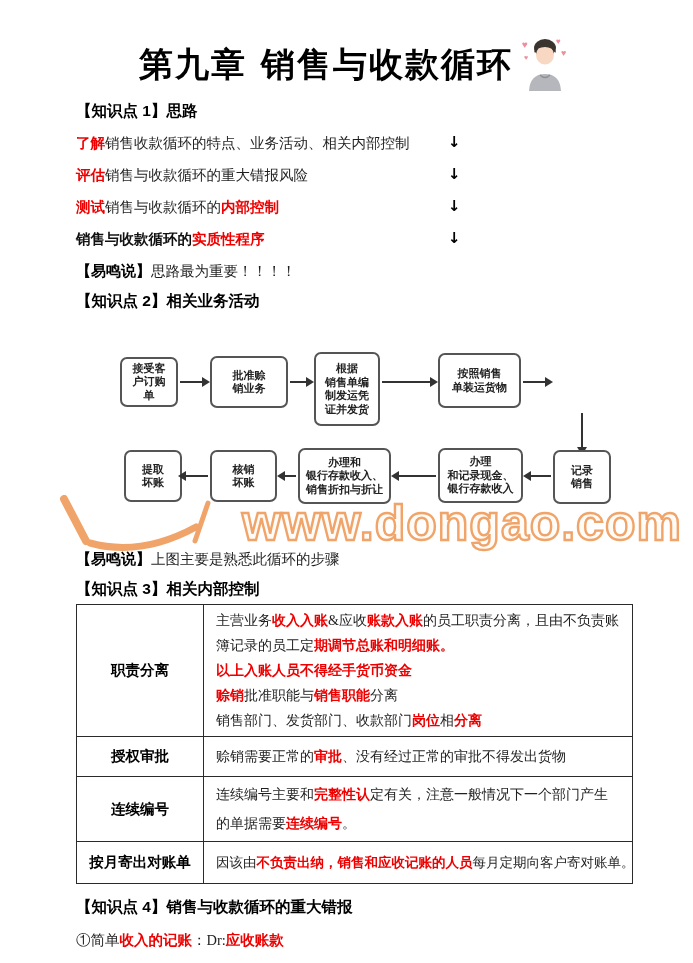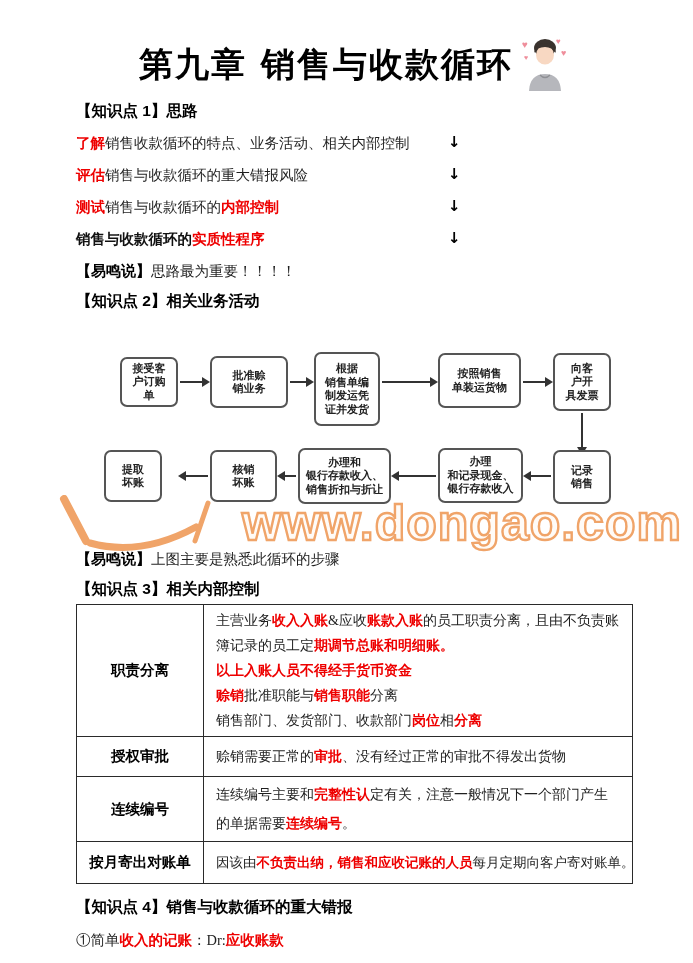--- a/index.html
+++ b/index.html
@@ -112,32 +112,29 @@
 户订购
 单</div>
     <div class="fbox" style="left:134px;top:46px;width:78px;height:52px;">批准赊
 销业务</div>
     <div class="fbox" style="left:238px;top:42px;width:66px;height:74px;">根据
 销售单编
 制发运凭
 证并发货</div>
     <div class="fbox" style="left:362px;top:43px;width:83px;height:55px;">按照销售
 单装运货物</div>
-    <div class="fbox" style="left:477px;top:43px;width:58px;height:58px;">向客
-户开
-具发票</div>
 
     <div class="ha" style="left:104px;top:71px;width:28px;"></div>
     <div class="ha" style="left:214px;top:71px;width:22px;"></div>
     <div class="ha" style="left:306px;top:71px;width:54px;"></div>
     <div class="ha" style="left:447px;top:71px;width:28px;"></div>
 
     <div class="va" style="left:505px;top:103px;height:34px;"></div>
 
-    <div class="fbox" style="left:28px;top:140px;width:58px;height:52px;">提取
+    <div class="fbox" style="left:48px;top:140px;width:58px;height:52px;">提取
 坏账</div>
     <div class="fbox" style="left:134px;top:140px;width:67px;height:52px;">核销
 坏账</div>
     <div class="fbox" style="left:222px;top:138px;width:93px;height:56px;">办理和
 银行存款收入、
 销售折扣与折让</div>
     <div class="fbox" style="left:477px;top:140px;width:58px;height:54px;">记录
 销售</div>
     <div class="fbox" style="left:362px;top:138px;width:85px;height:55px;">办理
 和记录现金、

